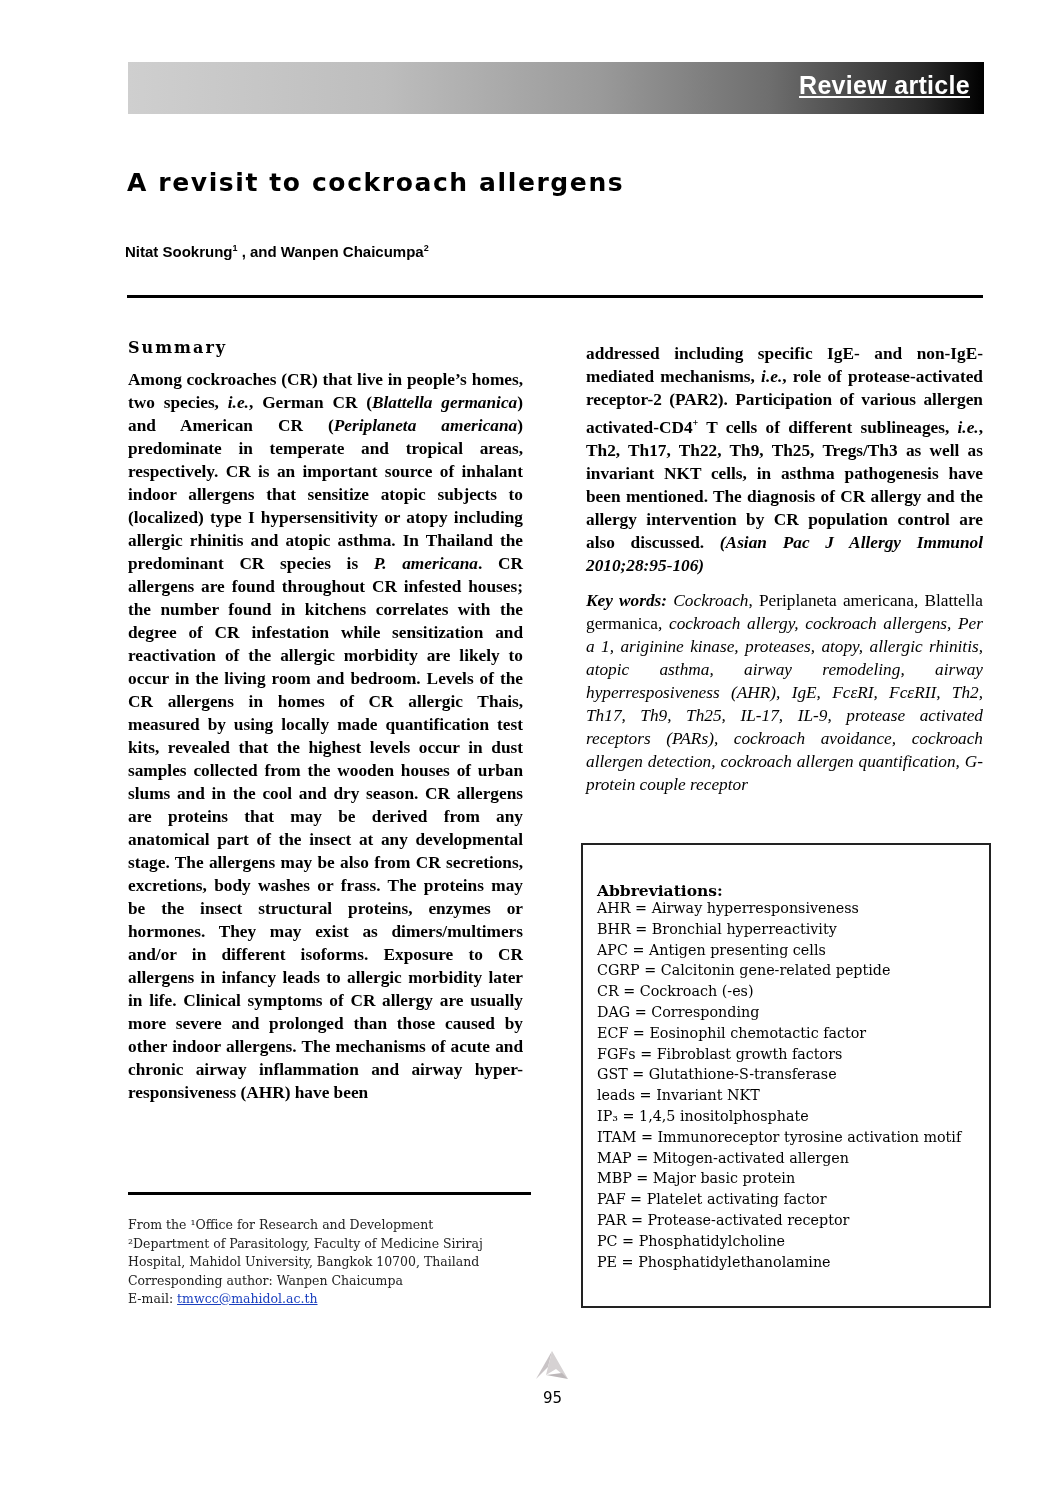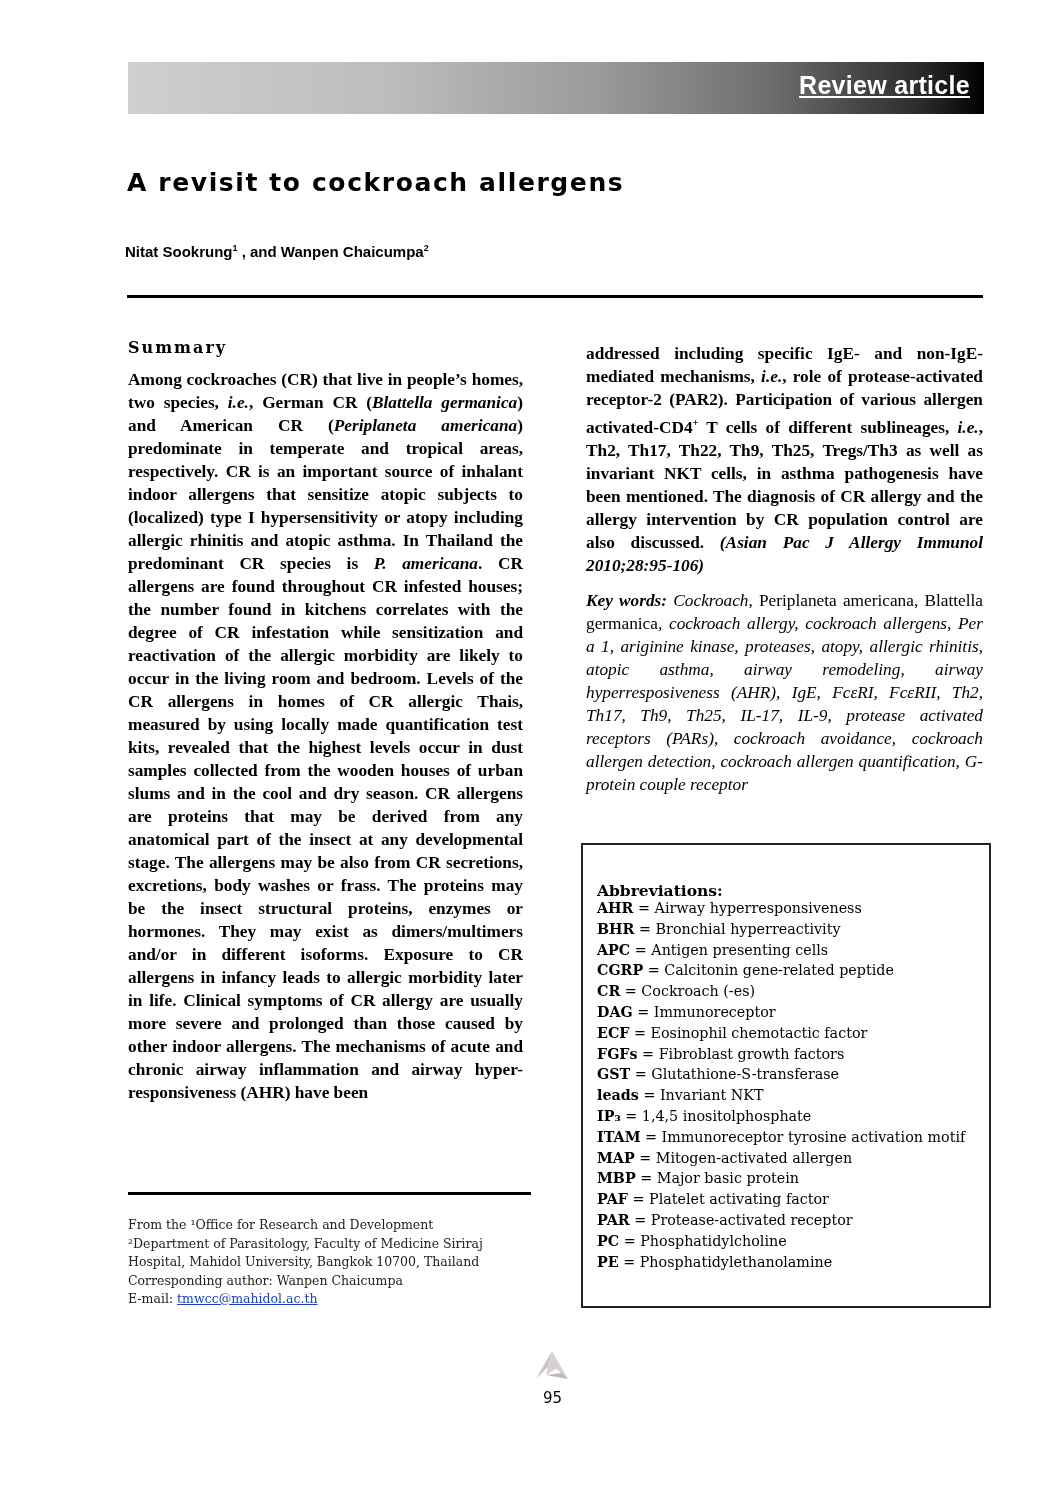--- a/index.html
+++ b/index.html
@@ -48,21 +48,21 @@
     border:2px solid #222; box-sizing:border-box;
   }
   .abbr-title {
     position:absolute; left:14px; top:18px;
     font-family:"DejaVu Serif", serif; font-weight:bold; font-size:15.5px;margin-top:18px;
   }
   .abbr-list { position:absolute; left:14px; top:53px; margin:0; padding:0; list-style:none; }
   .abbr-list li {
     font-family:"DejaVu Serif", serif; font-size:14.3px; line-height:20.8px; white-space:nowrap;
   }
-  .abbr-list li b { font-weight:bold; }
+  .abbr-list li b { font-weight:normal; }
   .logo { position:absolute; left:532px; top:1349px; width:40px; height:32px; }
   .page-num {
     position:absolute; left:543px; top:1389px;
     font-family:"DejaVu Sans", sans-serif; font-size:15px;
   }
 </style>
 </head>
 <body>
 
 <div class="banner">
@@ -106,21 +106,21 @@
 </div>
 
 <div class="abbr-box">
   <div class="abbr-title">Abbreviations:</div>
   <ul class="abbr-list">
     <li><b>AHR</b> = <span>Airway hyperresponsiveness</span></li>
     <li><b>BHR</b> = <span>Bronchial hyperreactivity</span></li>
     <li><b>APC</b> = <span>Antigen presenting cells</span></li>
     <li><b>CGRP</b> = <span>Calcitonin gene-related peptide</span></li>
     <li><b>CR</b> = <span>Cockroach (-es)</span></li>
-    <li><b>DAG</b> = <span>Immunoreceptor</span></li>
+    <li><b>DAG</b> = <span>Corresponding</span></li>
     <li><b>ECF</b> = <span>Eosinophil chemotactic factor</span></li>
     <li><b>FGFs</b> = <span>Fibroblast growth factors</span></li>
     <li><b>GST</b> = <span>Glutathione-S-transferase</span></li>
     <li><b>leads</b> = <span>Invariant NKT</span></li>
     <li><b>IP₃</b> = <span>1,4,5 inositolphosphate</span></li>
     <li><b>ITAM</b> = <span>Immunoreceptor tyrosine activation motif</span></li>
     <li><b>MAP</b> = <span>Mitogen-activated allergen</span></li>
     <li><b>MBP</b> = <span>Major basic protein</span></li>
     <li><b>PAF</b> = <span>Platelet activating factor</span></li>
     <li><b>PAR</b> = <span>Protease-activated receptor</span></li>

